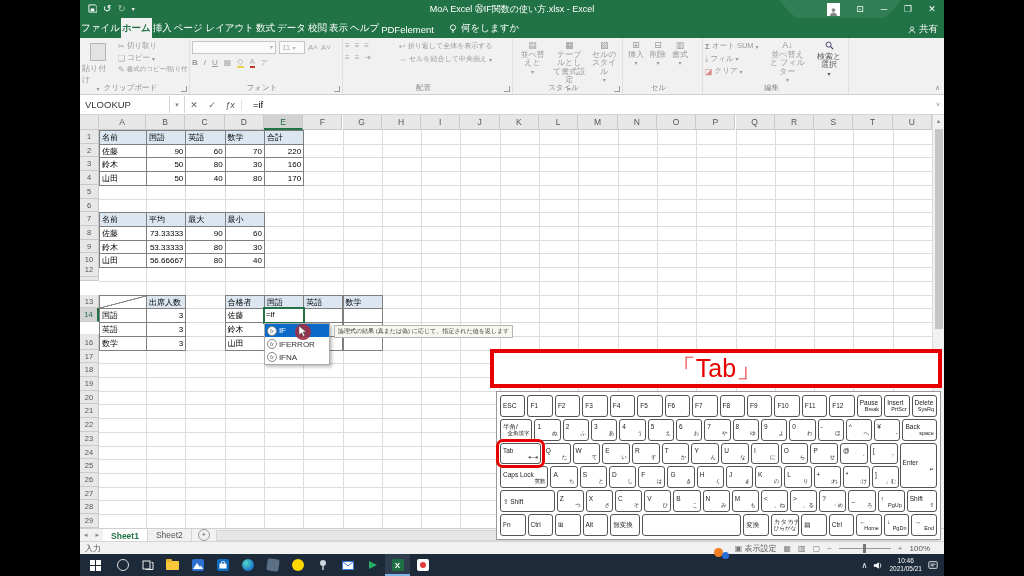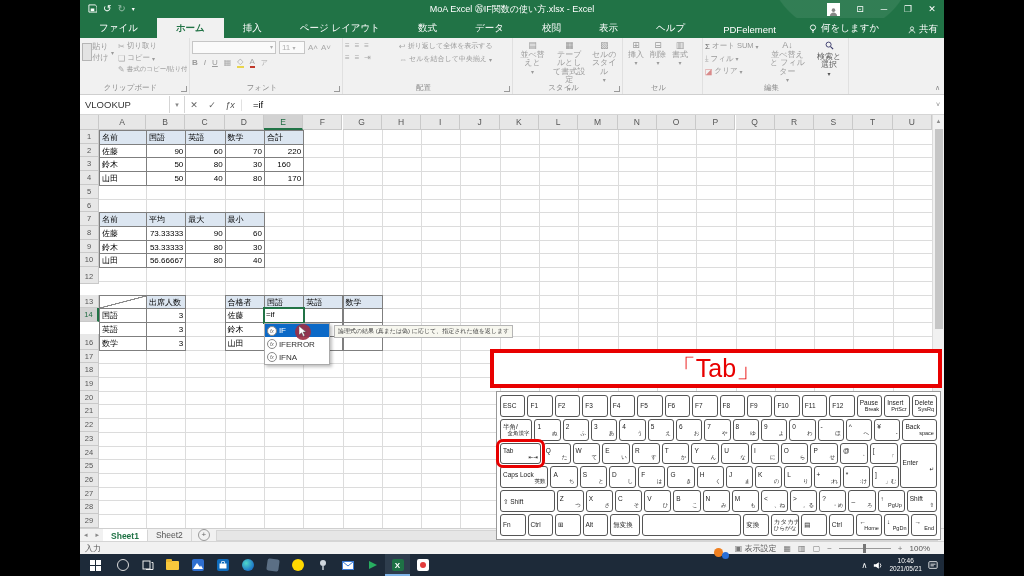--- a/index.html
+++ b/index.html
@@ -12,31 +12,31 @@
     display:flex;align-items:center;color:#fff;font-size:9px;}
   .qat{display:flex;align-items:center;gap:6px;padding-left:8px;color:#fff;}
   .qat span{font-size:10px;line-height:10px;}
   #title{position:absolute;left:0;right:0;text-align:center;font-size:9px;color:#fff;pointer-events:none;}
   .wbtns{position:absolute;right:0;top:0;height:18px;display:flex;align-items:center;}
   .wbtn{width:24px;text-align:center;font-size:9px;color:#fff;line-height:18px;}
   .avatar{width:13px;height:13px;background:#fff;margin-right:8px;display:flex;align-items:flex-end;justify-content:center;}
 
   
   #tabrow{position:absolute;left:0;top:18px;width:864px;height:20px;background:#217346;display:flex;align-items:flex-end;color:#fff;font-size:9.5px;}
-  .tab{padding:4px 19px 3px;white-space:nowrap;margin-top:36px;}
+  .tab{padding:4px 1px 3px;white-space:nowrap;margin-top:36px;}
   .tab.active{background:#f1f1f1;color:#217346;font-weight:bold;}
   #tellme{display:flex;align-items:center;gap:4px;margin-left:14px;padding-bottom:3px;}
   #share{position:absolute;right:6px;bottom:2px;display:flex;align-items:center;gap:3px;font-size:9.5px;}
 
   
   #ribbon{position:absolute;left:0;top:38px;width:864px;height:56px;background:#f1f1f1;border-bottom:1px solid #cfcfcf;display:flex;font-size:8px;color:#9a9a9a;}
   .rgroup{position:relative;border-right:1px solid #e0e0e0;height:100%;box-sizing:border-box;padding:3px 2px 11px;}
   .glabel{position:absolute;bottom:1px;left:0;right:8px;text-align:center;font-size:7.5px;color:#8a8a8a;white-space:nowrap;}
   .launch{position:absolute;right:2px;bottom:2px;width:5px;height:5px;border-right:1px solid #999;border-bottom:1px solid #999;}
-  .bigbtn{display:flex;flex-direction:row;align-items:center;width:32px;float:left;color:#9a9a9a;}
+  .bigbtn{display:flex;flex-direction:column;align-items:center;width:32px;float:left;color:#9a9a9a;}
   .bigbtn .bicon{width:14px;height:16px;border:1px solid #b5b5b5;background:#e3e3e3;margin:2px 0 2px;}
   .rcol{margin-left:36px;display:flex;flex-direction:column;gap:2px;font-size:7.5px;white-space:nowrap;overflow:hidden;}
   .ritem{display:flex;align-items:center;gap:2px;}
   .ic{display:inline-block;color:#a8a8a8;font-size:8px;}
   .fbox{border:1px solid #c6c6c6;background:#fafafa;color:#b0b0b0;padding:0 2px;height:11px;line-height:11px;}
   .rowflex{display:flex;align-items:center;gap:3px;margin-bottom:3px;}
   .fmt3{display:flex;flex-direction:column;align-items:center;text-align:center;line-height:8.5px;padding:0 3px;white-space:normal;}
   .fmt3 .gi{font-size:9px;margin-bottom:1px;}
   .editcol{display:flex;flex-direction:column;gap:2.5px;font-size:7.5px;white-space:nowrap;}
 
@@ -373,21 +373,21 @@
       <div class="rhdr" style="top: 28.72px; height: 13.72px; line-height: 13.72px;">2</div>
       <div class="rhdr" style="top: 42.44px; height: 13.72px; line-height: 13.72px;">3</div>
       <div class="rhdr" style="top: 56.16px; height: 13.72px; line-height: 13.72px;">4</div>
       <div class="rhdr" style="top: 69.88px; height: 13.72px; line-height: 13.72px;">5</div>
       <div class="rhdr" style="top: 83.6px; height: 13.72px; line-height: 13.72px;">6</div>
       <div class="rhdr" style="top: 97.32px; height: 13.72px; line-height: 13.72px;">7</div>
       <div class="rhdr" style="top: 111.04px; height: 13.72px; line-height: 13.72px;">8</div>
       <div class="rhdr" style="top: 124.76px; height: 13.72px; line-height: 13.72px;">9</div>
       <div class="rhdr" style="top: 138.48px; height: 13.72px; line-height: 13.72px;">10</div>
       <div class="rhdr" style="top: 152.2px; height: 13.72px; line-height: 13.72px;">11</div>
-      <div class="rhdr" style="top: 155px; height: 13.72px; line-height: 13.72px;">12</div>
+      <div class="rhdr" style="top: 148px; height: 13.72px; line-height: 13.72px;">12</div>
       <div class="rhdr" style="top: 179.64px; height: 13.72px; line-height: 13.72px;">13</div>
       <div class="rhdr hl" style="top: 193.36px; height: 13.72px; line-height: 13.72px;">14</div>
       <div class="rhdr" style="top: 219px; height: 27px; line-height: 13.72px;">15</div>
       <div class="rhdr" style="top: 220.8px; height: 13.72px; line-height: 13.72px;">16</div>
       <div class="rhdr" style="top: 234.52px; height: 13.72px; line-height: 13.72px;">17</div>
       <div class="rhdr" style="top: 248.24px; height: 13.72px; line-height: 13.72px;">18</div>
       <div class="rhdr" style="top: 261.96px; height: 13.72px; line-height: 13.72px;">19</div>
       <div class="rhdr" style="top: 275.68px; height: 13.72px; line-height: 13.72px;">20</div>
       <div class="rhdr" style="top: 289.4px; height: 13.72px; line-height: 13.72px;">21</div>
       <div class="rhdr" style="top: 303.12px; height: 13.72px; line-height: 13.72px;">22</div>
@@ -454,21 +454,21 @@
       <div class="tcell th" style="left: 183.9px; top: 15px; width: 40.3px; height: 14.72px;">合計</div>
       <div class="tcell" style="left: 19px; top: 28.72px; width: 48px; height: 14.72px;">佐藤</div>
       <div class="tcell tn" style="left: 66px; top: 28.72px; width: 40.3px; height: 14.72px;">90</div>
       <div class="tcell tn" style="left: 105.3px; top: 28.72px; width: 40.3px; height: 14.72px;">60</div>
       <div class="tcell tn" style="left: 144.6px; top: 28.72px; width: 40.3px; height: 14.72px;">70</div>
       <div class="tcell tn" style="left: 183.9px; top: 28.72px; width: 40.3px; height: 14.72px;">220</div>
       <div class="tcell" style="left: 19px; top: 42.44px; width: 48px; height: 14.72px;">鈴木</div>
       <div class="tcell tn" style="left: 66px; top: 42.44px; width: 40.3px; height: 14.72px;">50</div>
       <div class="tcell tn" style="left: 105.3px; top: 42.44px; width: 40.3px; height: 14.72px;">80</div>
       <div class="tcell tn" style="left: 144.6px; top: 42.44px; width: 40.3px; height: 14.72px;">30</div>
-      <div class="tcell tn" style="left: 183.9px; top: 42.44px; width: 40.3px; height: 14.72px; text-align: center;">160</div>
+      <div class="tcell tn" style="left: 183.9px; top: 42.44px; width: 40.3px; height: 14.72px;">160</div>
       <div class="tcell" style="left: 19px; top: 56.16px; width: 48px; height: 14.72px;">山田</div>
       <div class="tcell tn" style="left: 66px; top: 56.16px; width: 40.3px; height: 14.72px;">50</div>
       <div class="tcell tn" style="left: 105.3px; top: 56.16px; width: 40.3px; height: 14.72px;">40</div>
       <div class="tcell tn" style="left: 144.6px; top: 56.16px; width: 40.3px; height: 14.72px;">80</div>
       <div class="tcell tn" style="left: 183.9px; top: 56.16px; width: 40.3px; height: 14.72px;">170</div>
       <div class="tcell th" style="left: 19px; top: 97.32px; width: 48px; height: 14.72px;">名前</div>
       <div class="tcell th" style="left: 66px; top: 97.32px; width: 40.3px; height: 14.72px;">平均</div>
       <div class="tcell th" style="left: 105.3px; top: 97.32px; width: 40.3px; height: 14.72px;">最大</div>
       <div class="tcell th" style="left: 144.6px; top: 97.32px; width: 40.3px; height: 14.72px;">最小</div>
       <div class="tcell" style="left: 19px; top: 111.04px; width: 48px; height: 14.72px;">佐藤</div>

